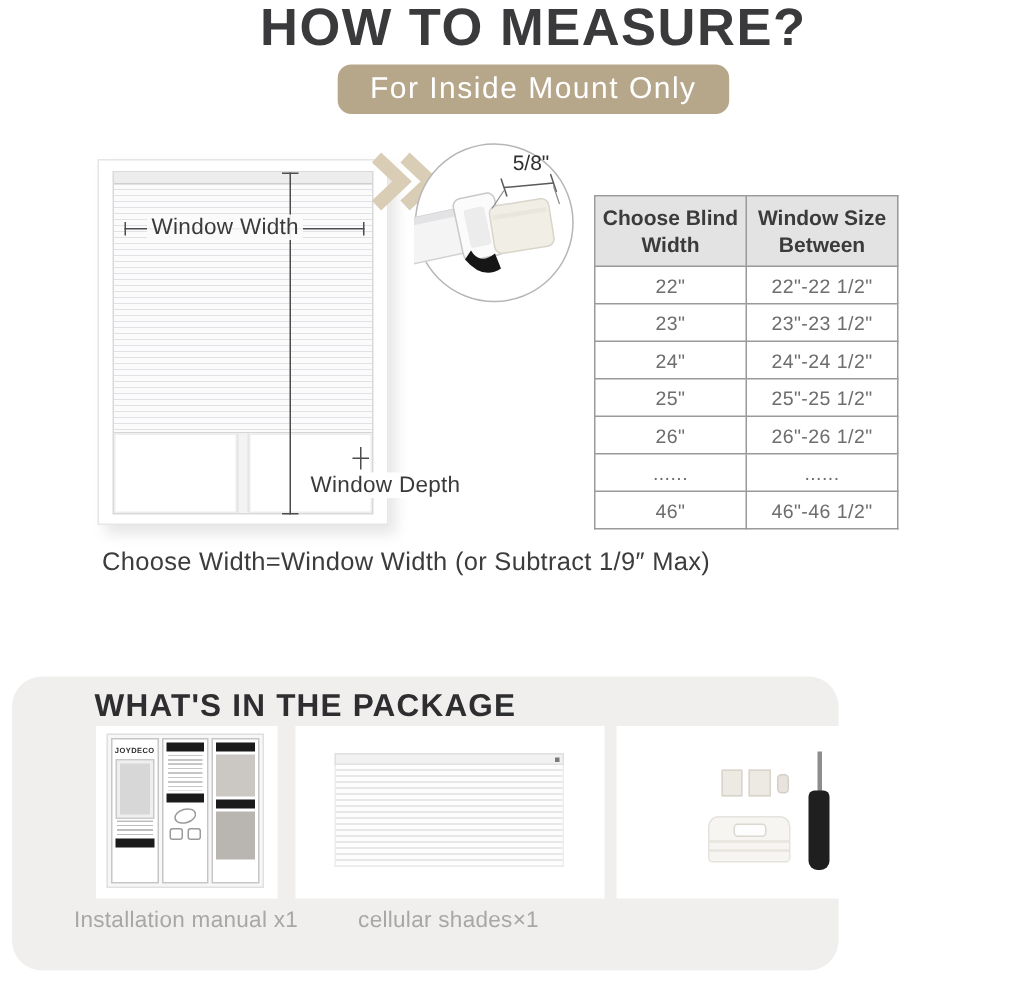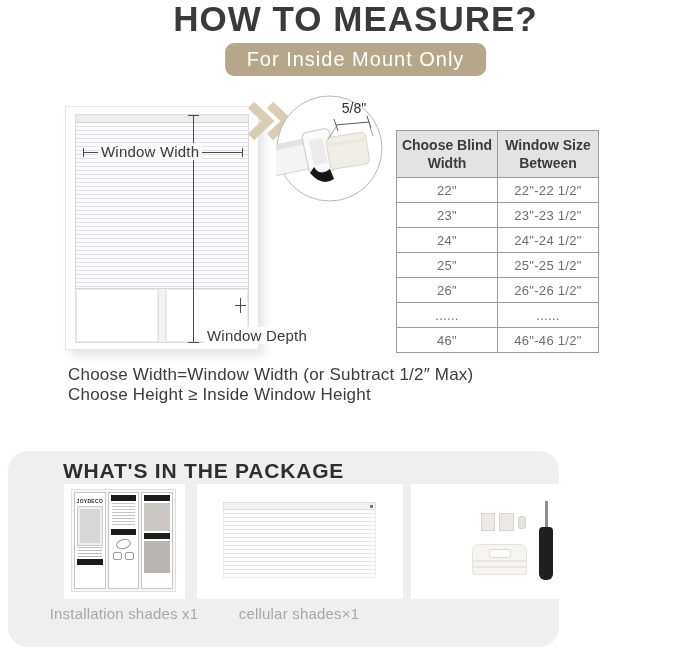--- a/index.html
+++ b/index.html
@@ -39,21 +39,21 @@
   .m-width-line::before{left:0;} .m-width-line::after{right:0;}
   .m-height-line{position:absolute;left:193px;top:115px;width:1px;height:228px;background:#4c4c4c;}
   .m-height-line::before,.m-height-line::after{content:"";position:absolute;left:-5px;width:11px;height:1px;background:#4c4c4c;}
   .m-height-line::before{top:0;} .m-height-line::after{bottom:0;}
   .m-label{
     position:absolute;font-size:15px;color:#3a3a3a;letter-spacing:.2px;
     background:rgba(251,251,252,.92);padding:0 3px;white-space:nowrap;
   }
   .m-width-label{left:98px;top:143px;}
   .m-height-label{left:151px;top:231px;}
-  .m-depth-label{left:204px;top:315px;background:#fff;margin-top:12px;}
+  .m-depth-label{left:204px;top:315px;background:#fff;}
   .m-depth-v{position:absolute;left:240px;top:298px;width:1px;height:15px;background:#4c4c4c;}
   .m-depth-h{position:absolute;left:235px;top:305px;width:11px;height:1px;background:#4c4c4c;}
   
   .chevrons{position:absolute;left:248px;top:99px;}
   .detail-circle{position:absolute;left:276px;top:95px;width:107px;height:107px;}
   
   .size-table{position:absolute;left:396px;top:130px;width:203px;border-collapse:collapse;}
   .size-table th{
     width:50%;background:#e3e3e3;border:1px solid #9a9a9a;color:#3b3b3b;
     font-size:14px;font-weight:700;line-height:1.3;padding:5px 2px;height:33px;
@@ -189,22 +189,21 @@
           <td>......</td>
         </tr>
       <tr>
           <td>46"</td>
           <td>46"-46 1/2"</td>
         </tr>
     </tbody>
   </table>
 
   <div class="instructions">
-    <div>Choose Width=Window Width (or Subtract 1/2″ Max)</div>
-    <div>Choose Height ≥ Inside Window Height</div>
+    <div>Choose Width=Window Width (or Subtract 1/9″ Max)</div>
   </div>
 
   <div class="panel">
     <div class="pkg-title">WHAT'S IN THE PACKAGE</div>
 
     <div class="card card1">
       <div class="manual">
         <div class="mp">
           <div class="brand">JOYDECO</div>
           <div class="mwin"></div>
@@ -244,19 +243,19 @@
       <div class="pad padB"></div>
       <div class="stopper"></div>
       <div class="sd-shaft"></div>
       <div class="sd-handle"></div>
       <div class="handle-item">
         <div class="handle-slot"></div>
         <div class="handle-stripes"></div>
       </div>
     </div>
 
-    <div class="caption cap1">Installation shades x1</div>
+    <div class="caption cap1">Installation manual x1</div>
     <div class="caption cap2">cellular shades×1</div>
     <div class="caption cap3">
     </div>
   </div>
 
 </div>
 
 </body></html>

